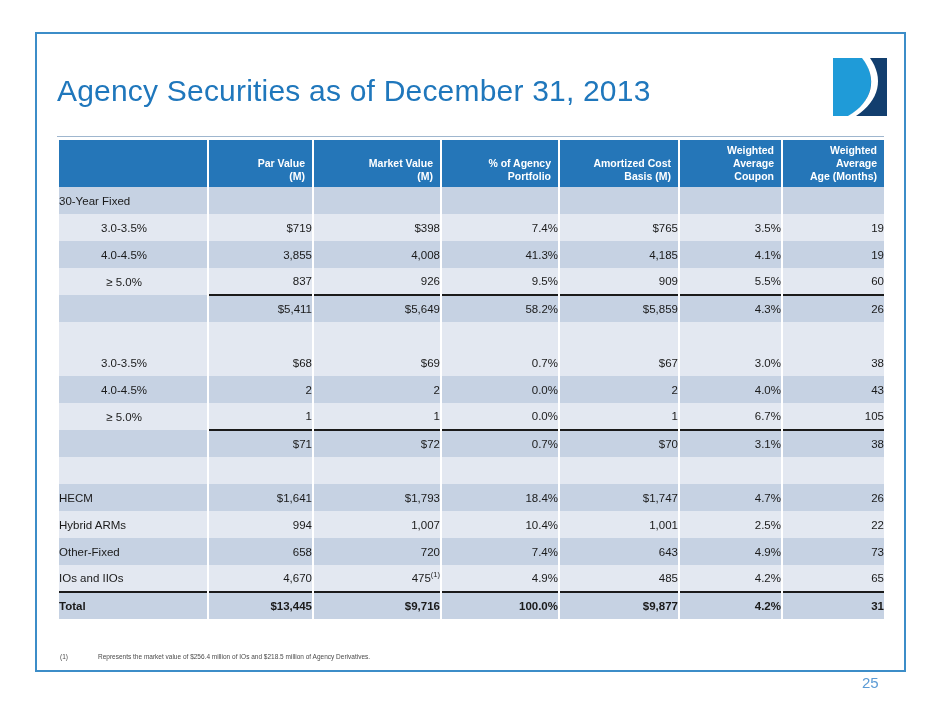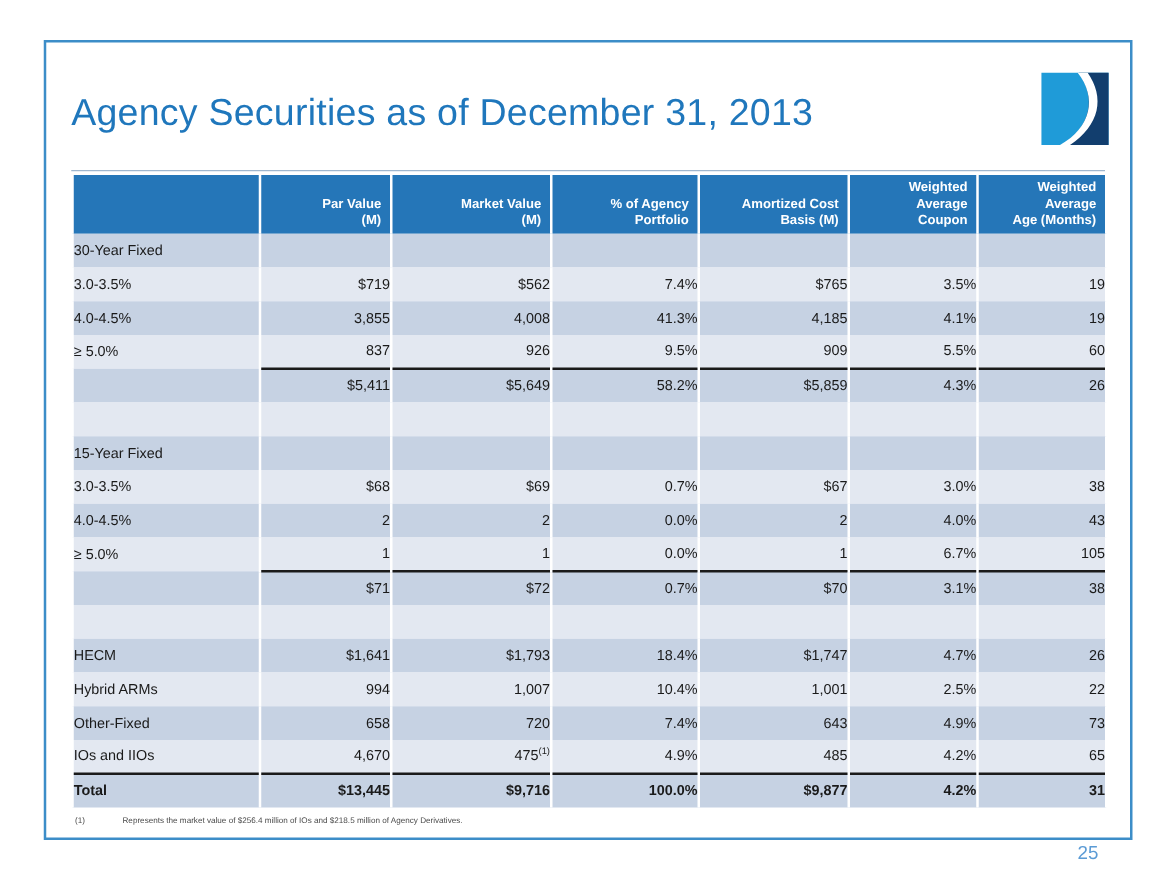--- a/index.html
+++ b/index.html
@@ -105,21 +105,21 @@
   
   tr.dk td { background: #C6D2E3; }
   tr.lt td { background: #E3E8F1; }
 
   td.lbl {
     text-align: left;
     padding-left: 6px;
     font-size: 11.5px;
   }
   td.lbl.ind {
-    text-align: left;
+    text-align: center;
     padding-right: 18px;
   }
   td.num {
     text-align: right;
     padding-right: 7px;
     font-size: 11.5px;
   }
   td.lbl.bold, td.num.bold { font-weight: bold; }
 
   
@@ -219,21 +219,21 @@
             <td class="num"></td>
             <td class="num"></td>
             <td class="num"></td>
             <td class="num"></td>
             <td class="num"></td>
             <td class="num"></td>
           </tr>
           <tr class="lt">
             <td class="lbl ind">3.0-3.5%</td>
             <td class="num">$719</td>
-            <td class="num">$562</td>
+            <td class="num">$398</td>
             <td class="num">7.4%</td>
             <td class="num">$765</td>
             <td class="num">3.5%</td>
             <td class="num">19</td>
           </tr>
           <tr class="dk">
             <td class="lbl ind">4.0-4.5%</td>
             <td class="num">3,855</td>
             <td class="num">4,008</td>
             <td class="num">41.3%</td>
@@ -261,29 +261,20 @@
           </tr>
           <tr class="lt">
             <td class="lbl"></td>
             <td class="num"></td>
             <td class="num"></td>
             <td class="num"></td>
             <td class="num"></td>
             <td class="num"></td>
             <td class="num"></td>
           </tr>
-          <tr class="dk">
-            <td class="lbl">15-Year Fixed</td>
-            <td class="num"></td>
-            <td class="num"></td>
-            <td class="num"></td>
-            <td class="num"></td>
-            <td class="num"></td>
-            <td class="num"></td>
-          </tr>
           <tr class="lt">
             <td class="lbl ind">3.0-3.5%</td>
             <td class="num">$68</td>
             <td class="num">$69</td>
             <td class="num">0.7%</td>
             <td class="num">$67</td>
             <td class="num">3.0%</td>
             <td class="num">38</td>
           </tr>
           <tr class="dk">

